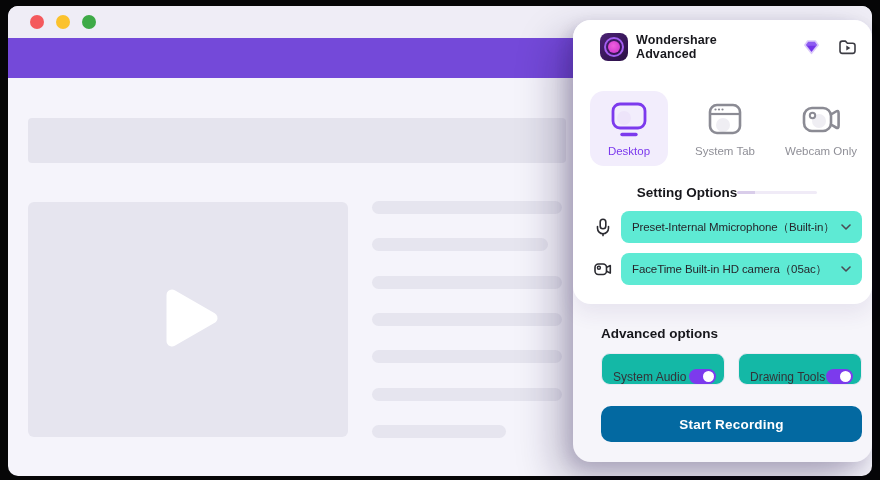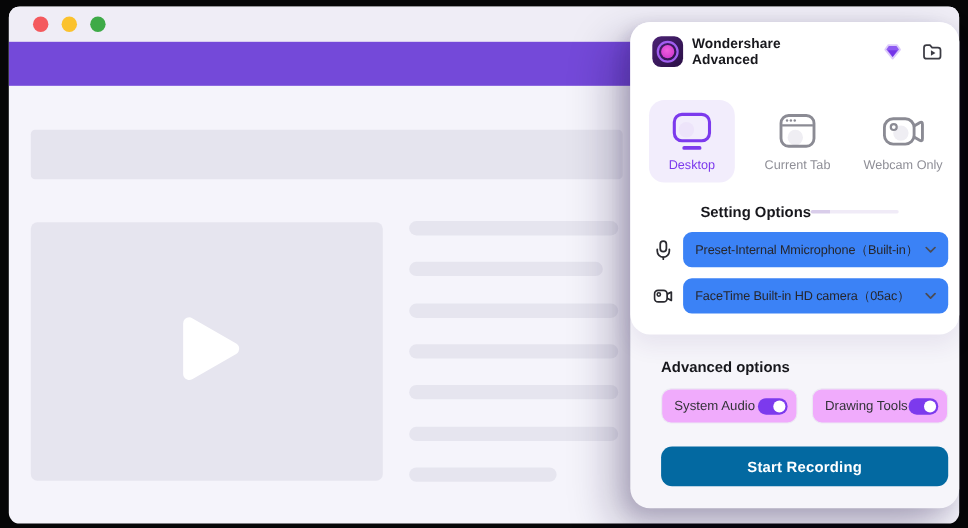--- a/index.html
+++ b/index.html
@@ -39,21 +39,21 @@
   .panel{
     position:absolute;left:573px;top:20px;width:299px;height:442px;
     border-radius:18px;background:#f6f5fa;
     box-shadow:-16px 18px 40px rgba(26,12,62,.28),-4px 6px 16px rgba(26,12,62,.12);
   }
   .panel-top{
     background:#ffffff;border-radius:18px;height:284px;
     box-shadow:0 10px 20px rgba(60,40,110,.08);
     position:relative;z-index:2;
   }
-  .hdr{display:flex;align-items:center;padding:13px 12px 0 20px;}
+  .hdr{display:flex;align-items:center;padding:13px 12px 0 27px;}
   .logo{
     width:28px;height:28px;border-radius:8px;flex-shrink:0;
     background:linear-gradient(135deg,#4b2274,#2a0f45);
     position:relative;
   }
   .logo::before{
     content:"";position:absolute;inset:4px;border-radius:50%;
     border:2px solid #a25ef0;
   }
   .logo::after{
@@ -80,34 +80,34 @@
   .sect{display:flex;align-items:center;justify-content:center;margin:19px 10px 0 19px;}
   .sect-title,.adv-title{font-size:13.5px;font-weight:bold;color:#17171c;}
   .sect-line{
     width:80px;height:3px;border-radius:2px;
     background:linear-gradient(90deg,#d9cdea 0,#d9cdea 22%,#f0ebf7 22%,#f0ebf7 100%);
   }
   .dev{display:flex;align-items:center;margin:11px 10px 0 19px;}
   .dev + .dev{margin-top:10px;}
   .dev-icon{width:22px;display:flex;justify-content:center;margin-right:7px;flex-shrink:0;}
   .dev-pill{
-    flex:1;min-width:0;height:32px;background:#3b82f6;border-radius:8px;
+    flex:1;min-width:0;height:32px;background:#5eead4;border-radius:8px;
     display:flex;align-items:center;padding:0 11px;cursor:pointer;
   }
   .dev-text{
     font-size:11.5px;color:#26262c;white-space:nowrap;overflow:hidden;
     letter-spacing:-.1px;
   }
   .chev{margin-left:auto;flex-shrink:0;padding-left:6px;display:flex;}
   
   .panel-bottom{padding:22px 10px 0 28px;}
   .toggles{display:flex;gap:13px;margin-top:12px;}
   .tcard{
-    flex:1;height:32px;background:#f0abfc;border:1px solid #eceaf3;border-radius:9px;
-    display:flex;align-items:center;justify-content:space-between;
+    flex:1;height:32px;background:#14b8a6;border:1px solid #eceaf3;border-radius:9px;
+    display:flex;align-items:flex-end;justify-content:space-between;
     padding:0 8px 0 11px;box-sizing:border-box;
   }
   .tlabel{font-size:12px;color:#333338;white-space:nowrap;}
   .switch{
     width:27px;height:15px;border-radius:8px;background:#7c3aed;
     position:relative;cursor:pointer;flex-shrink:0;
   }
   .switch::after{
     content:"";position:absolute;right:2px;top:2px;width:11px;height:11px;
     border-radius:50%;background:#fff;
@@ -191,21 +191,21 @@
         <span class="mode-icon">
           <svg width="40" height="38" viewBox="0 0 40 38">
             <circle cx="18" cy="24" r="7" fill="#efeef3"></circle>
             <rect x="5" y="4" width="30" height="28" rx="7" fill="none" stroke="#8b8b94" stroke-width="2.6"></rect>
             <line x1="6" y1="13" x2="34" y2="13" stroke="#8b8b94" stroke-width="2.2"></line>
             <circle cx="10.5" cy="8.5" r="1.1" fill="#8b8b94"></circle>
             <circle cx="14" cy="8.5" r="1.1" fill="#8b8b94"></circle>
             <circle cx="17.5" cy="8.5" r="1.1" fill="#8b8b94"></circle>
           </svg>
         </span>
-        <span class="mode-label">Current Tab</span>
+        <span class="mode-label">System Tab</span>
       </div>
       <div class="mode">
         <span class="mode-icon">
           <svg width="44" height="38" viewBox="0 0 44 38">
             <circle cx="20" cy="20" r="7" fill="#efeef3"></circle>
             <rect x="5" y="7" width="27" height="23" rx="8" fill="none" stroke="#8b8b94" stroke-width="2.6"></rect>
             <circle cx="13.5" cy="14.5" r="2.7" fill="none" stroke="#8b8b94" stroke-width="2"></circle>
             <path d="M32 13.5 l5 -3 q2.6 -1.5 2.6 1.7 v12.6 q0 3.2 -2.6 1.7 l-5 -3" fill="none" stroke="#8b8b94" stroke-width="2.6" stroke-linejoin="round"></path>
           </svg>
         </span>

